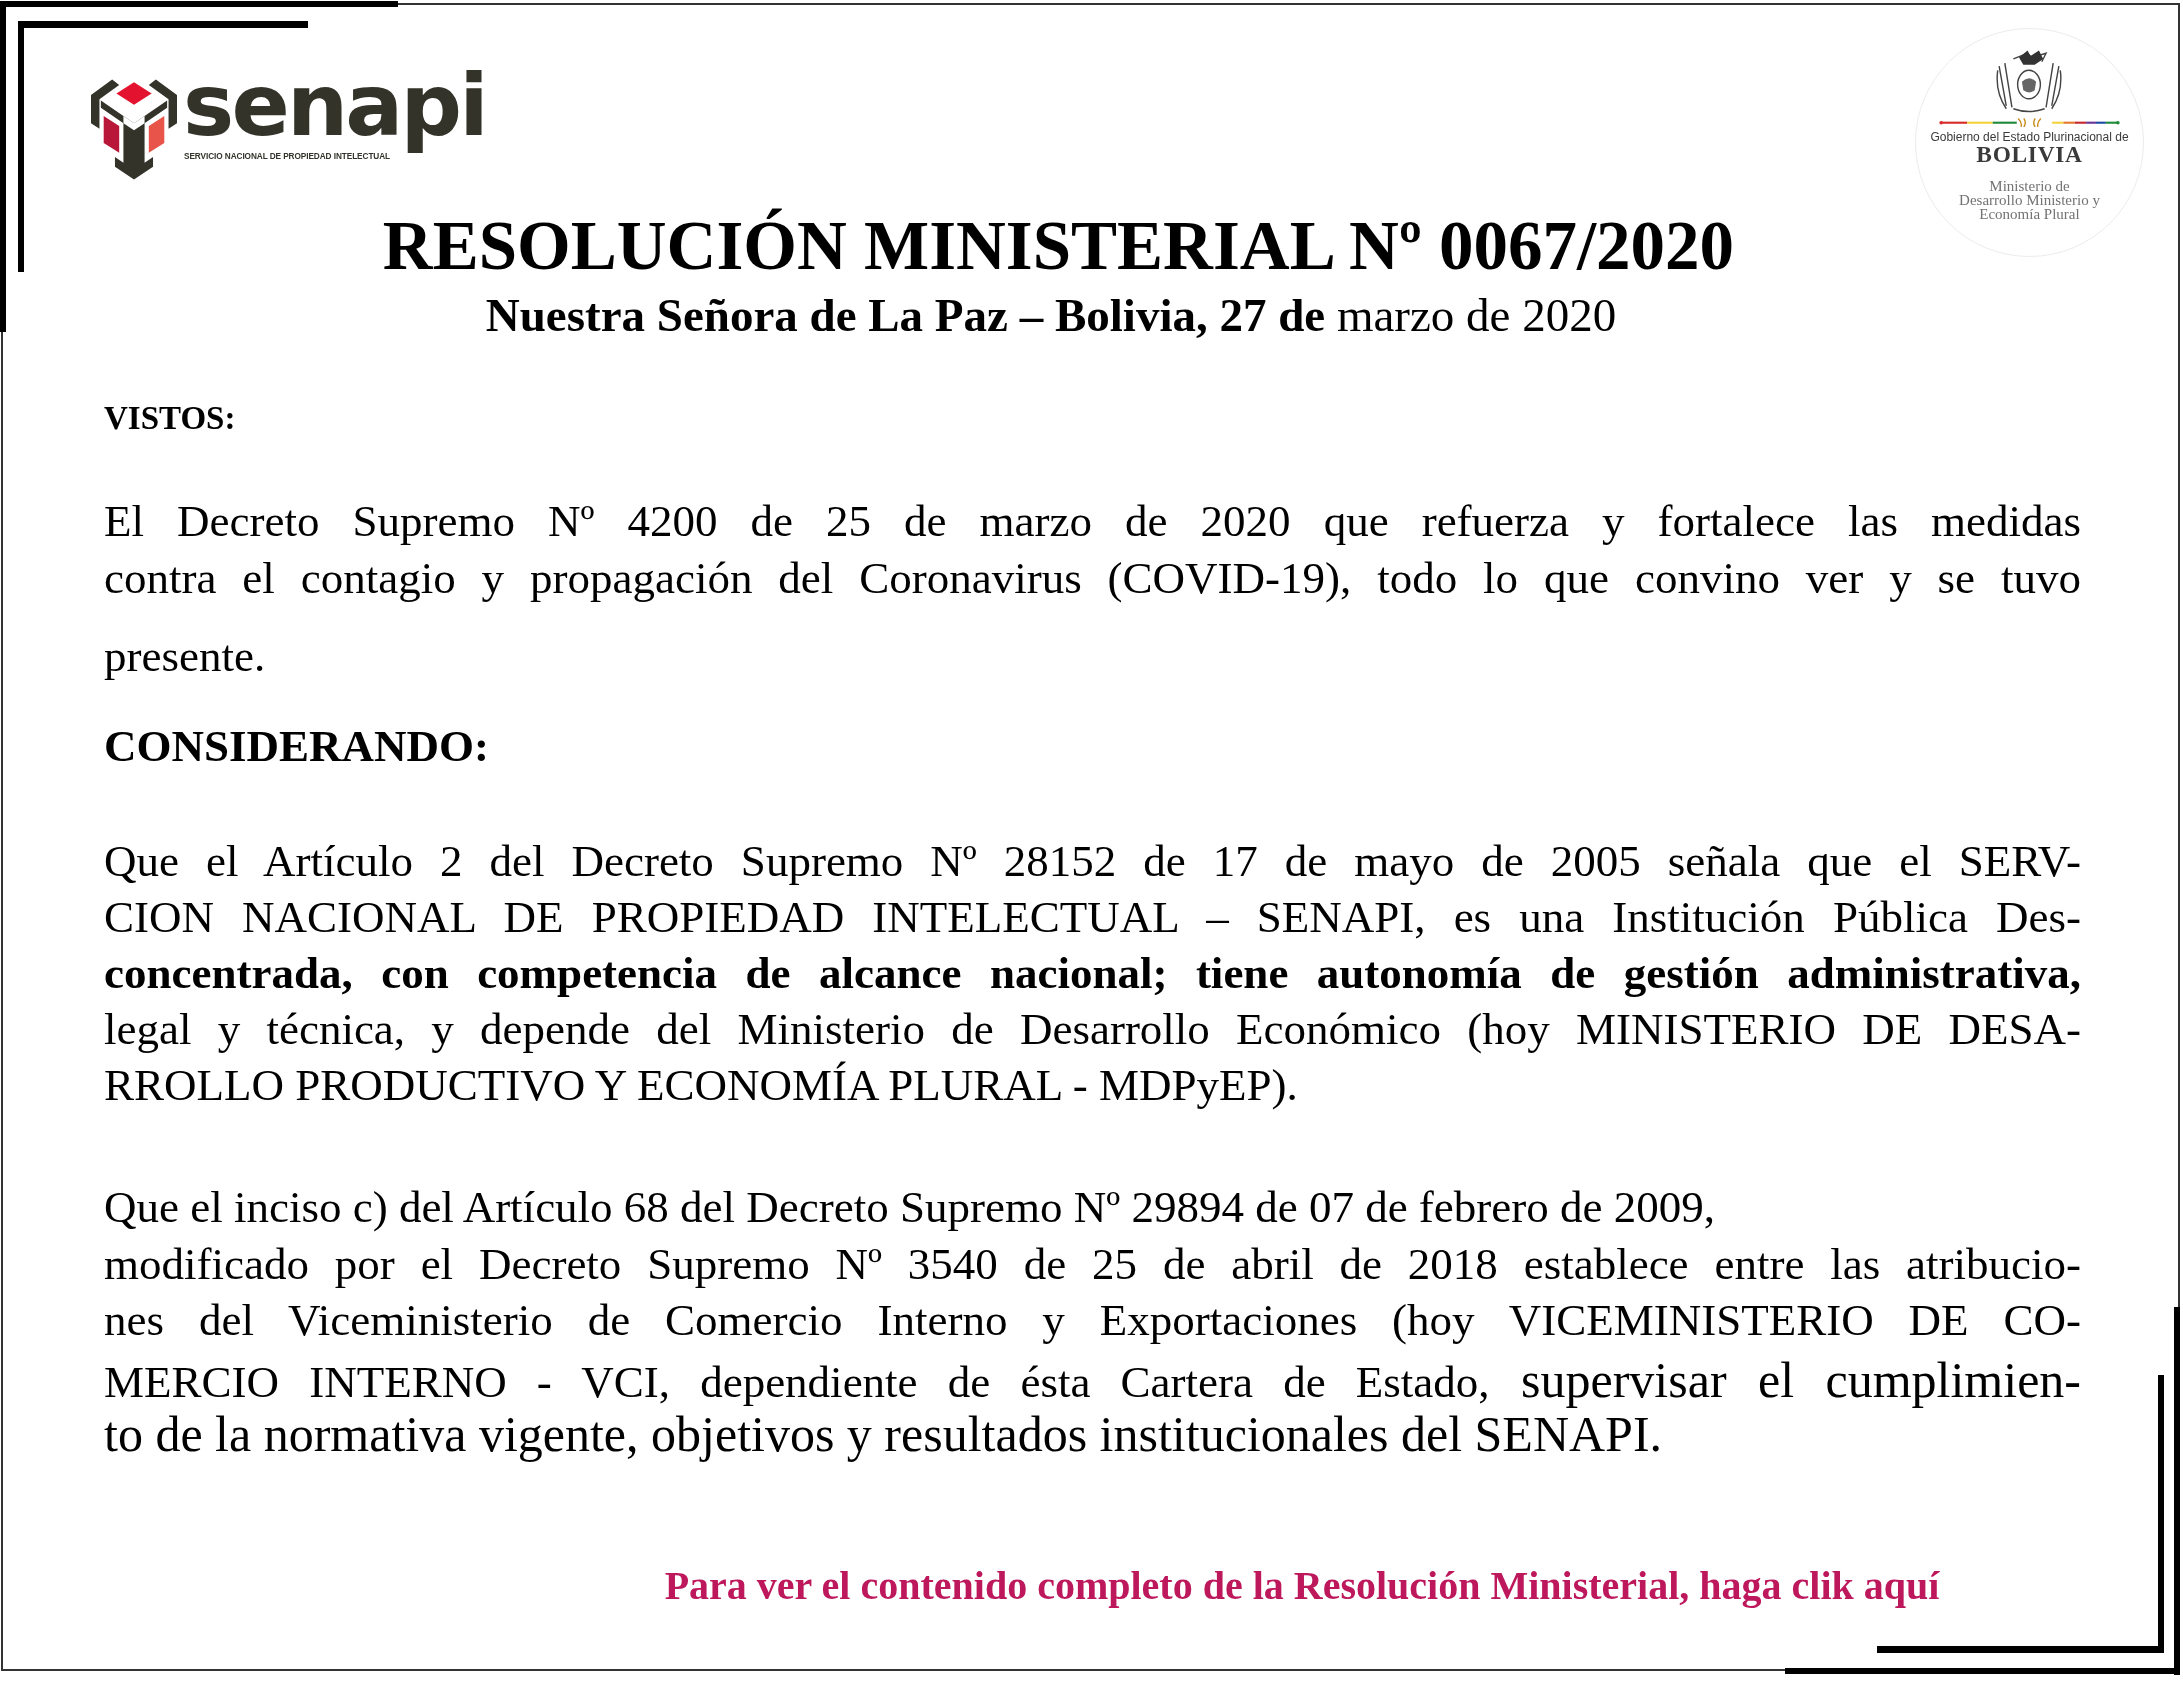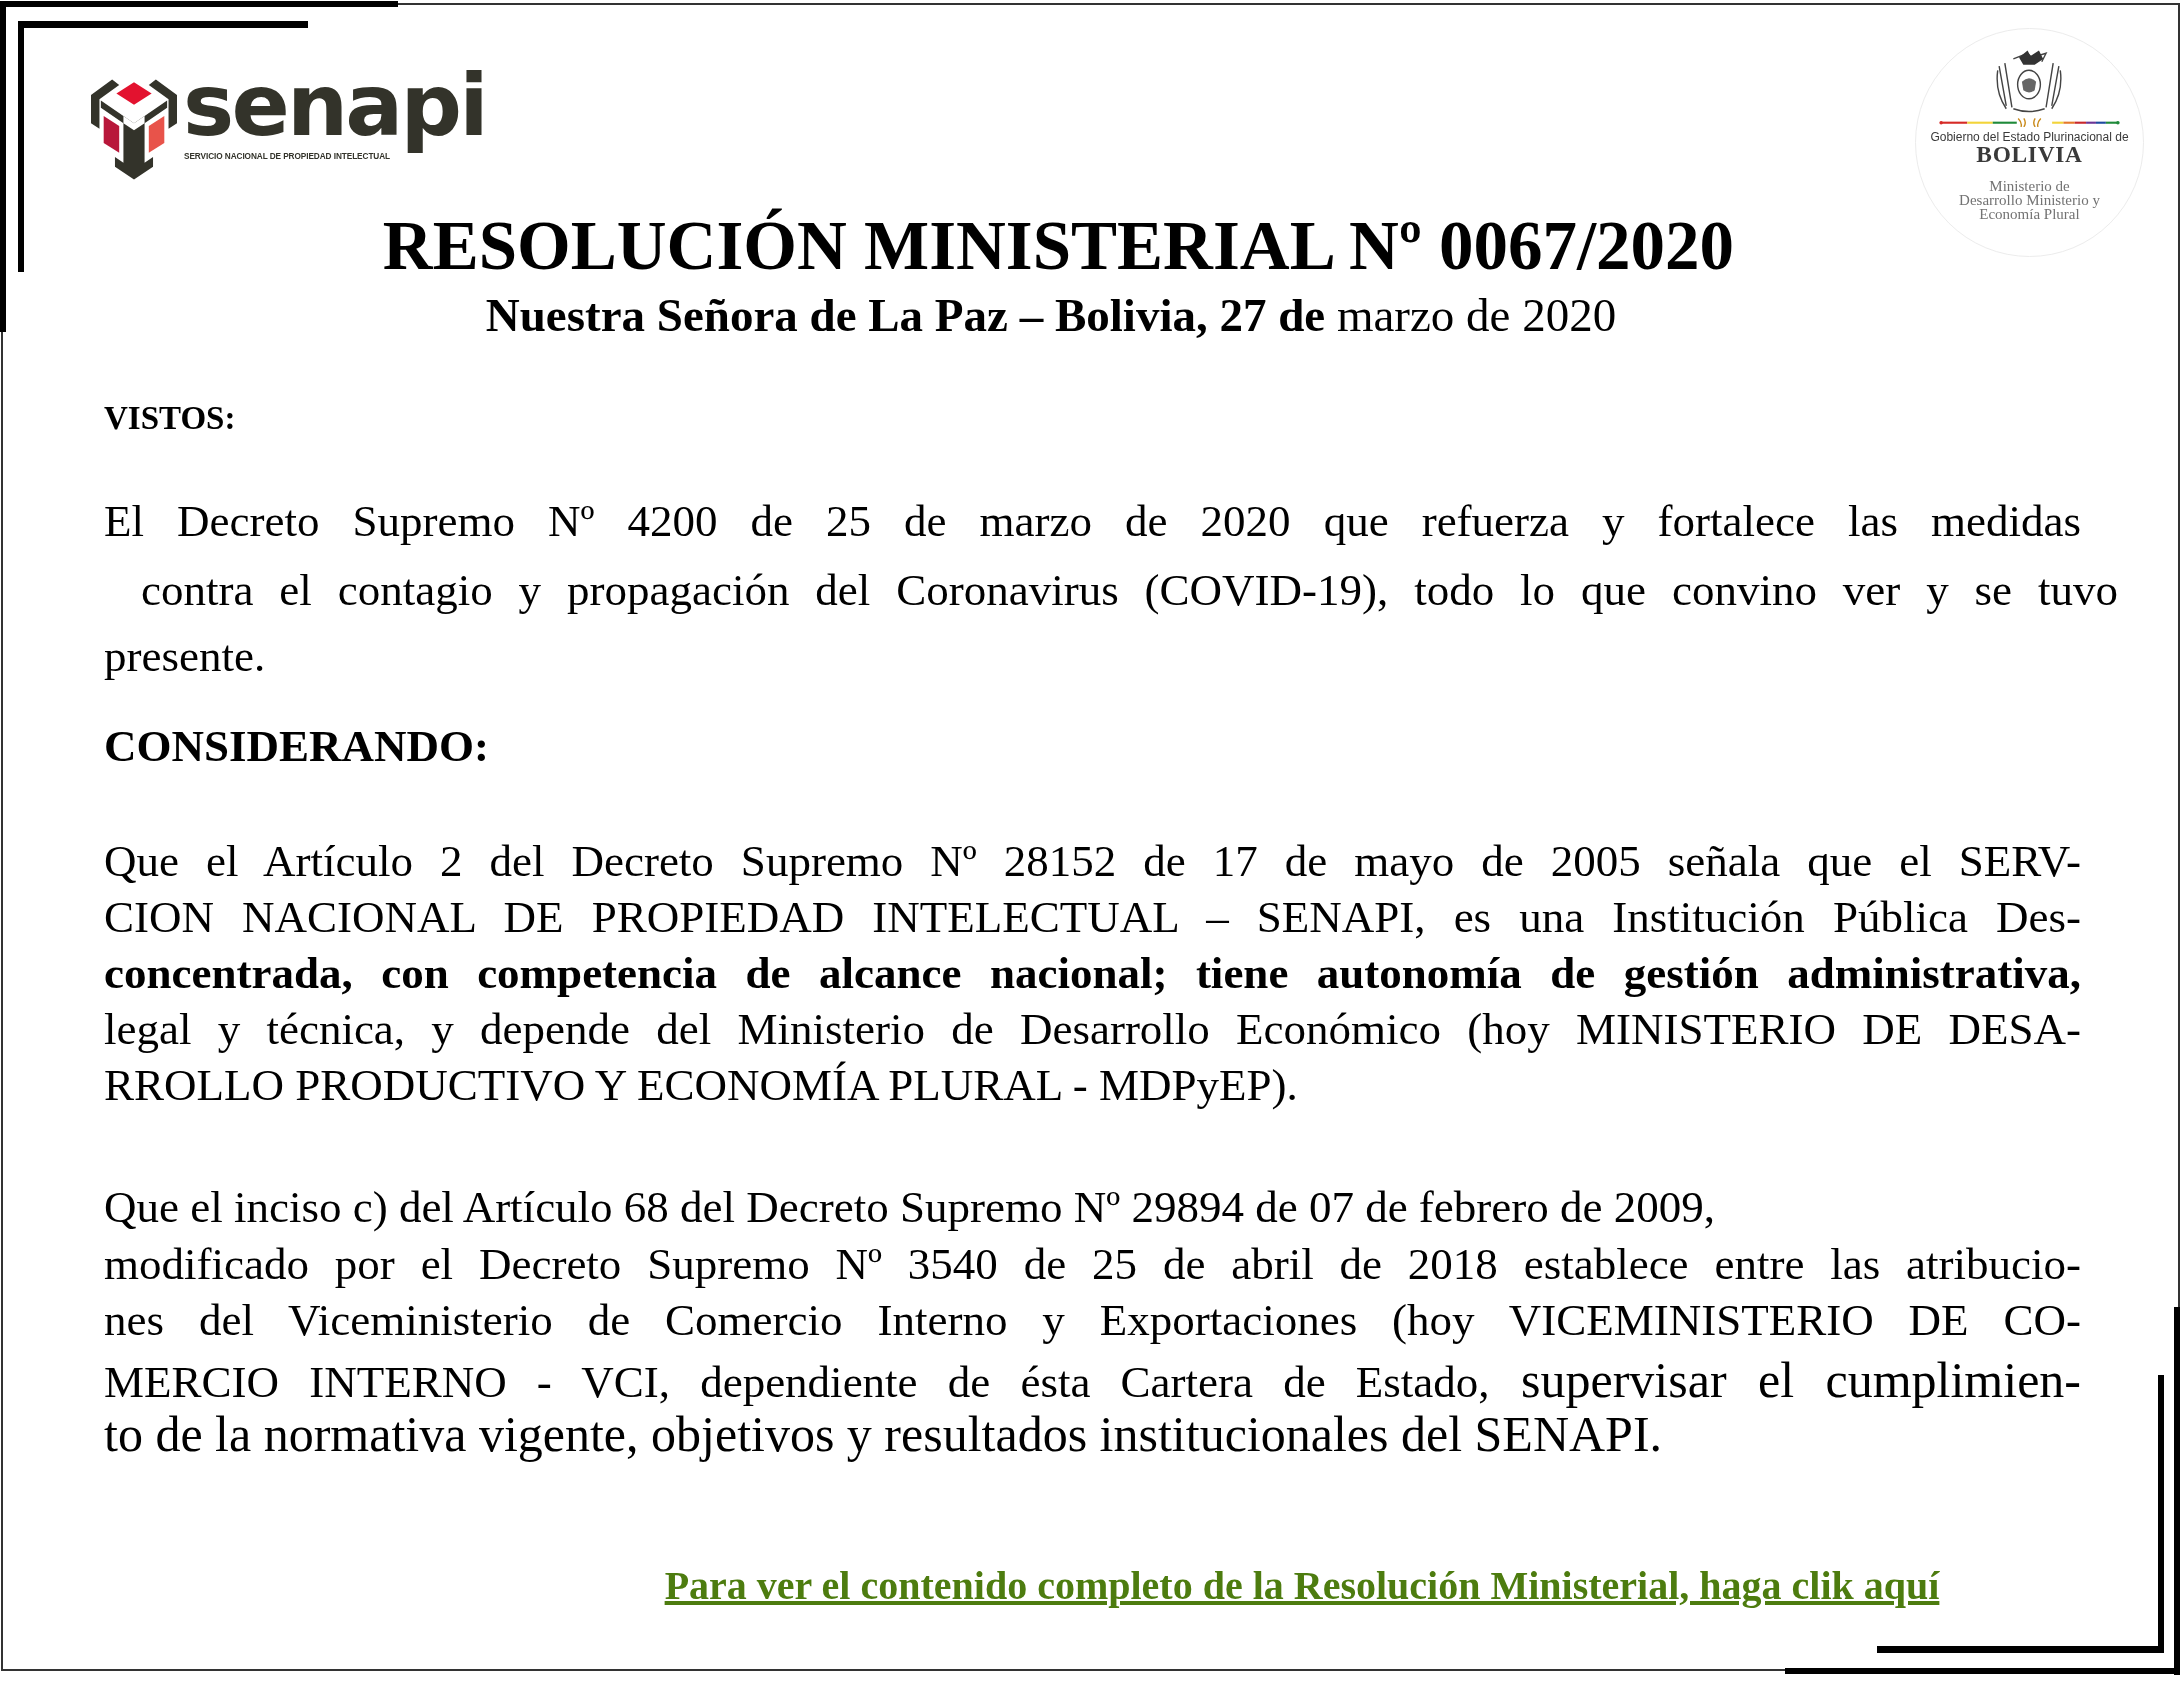--- a/index.html
+++ b/index.html
@@ -33,21 +33,21 @@
               font-size:47px; line-height:1; }
   .subtitle b { font-weight:bold; }
 
   .heading { position:absolute; left:104px; font-weight:bold; line-height:1; white-space:nowrap;text-align:right; }
   .line { position:absolute; left:104px; width:1977px; font-size:45px; line-height:1; white-space:nowrap;
           text-align:justify; text-align-last:justify; }
   .line.last { text-align-last:left; }
   .line .big { font-size:50px; }
 
   .link { position:absolute; left:514px; top:1566px; width:1576px; text-align:center; white-space:nowrap;
-          font-weight:bold; font-size:40px; line-height:1; color:#4d7c0f; cursor:pointer;text-decoration:underline; }
+          font-weight:bold; font-size:40px; line-height:1; color:#be185d; cursor:pointer; }
 </style>
 </head>
 <body>
 
 <div>
 
   <div class="thin" style="left:0;top:2.8px;width:2180px;height:2.1px;"></div>
   <div class="thin" style="left:2178px;top:2.8px;width:2.1px;height:1669px;"></div>
   <div class="thin" style="left:1.4px;top:1669px;width:2179px;height:2.1px;"></div>
   <div class="thin" style="left:1.4px;top:2.8px;width:2.1px;height:1668px;"></div>
@@ -116,21 +116,21 @@
     <div>Economía Plural</div>
   </div>
 </div>
 
 <div class="title">RESOLUCIÓN MINISTERIAL Nº 0067/2020</div>
 <div class="subtitle"><b>Nuestra Señora de La Paz – Bolivia, 27 de</b><span> marzo de 2020</span></div>
 
 <div class="heading" style="top:402px;font-size:33px;">VISTOS:</div>
 <div>
   <div class="line" style="top:499px;">El Decreto Supremo Nº 4200 de 25 de marzo de 2020 que refuerza y fortalece las medidas</div>
-  <div class="line" style="top:568px;margin-left:37px;">contra el contagio y propagación del Coronavirus (COVID-19), todo lo que convino ver y se tuvo</div>
+  <div class="line" style="top:556px;">contra el contagio y propagación del Coronavirus (COVID-19), todo lo que convino ver y se tuvo</div>
   <div class="line last" style="top:626px;margin-top:8px;">presente.</div>
 </div>
 
 <div class="heading" style="top:724px;font-size:45px;">CONSIDERANDO:</div>
 <div>
   <div class="line" style="top:839px;">Que el Artículo 2 del Decreto Supremo Nº 28152 de 17 de mayo de 2005 señala que el SERV-</div>
   <div class="line" style="top:895px;">CION NACIONAL DE PROPIEDAD INTELECTUAL – SENAPI, es una Institución Pública Des-</div>
   <div class="line" style="top:951px;font-weight:bold;">concentrada, con competencia de alcance nacional; tiene autonomía de gestión administrativa,</div>
   <div class="line" style="top:1007px;">legal y técnica, y depende del Ministerio de Desarrollo Económico (hoy MINISTERIO DE DESA-</div>
   <div class="line last" style="top:1063px;">RROLLO PRODUCTIVO Y ECONOMÍA PLURAL - MDPyEP).</div>

